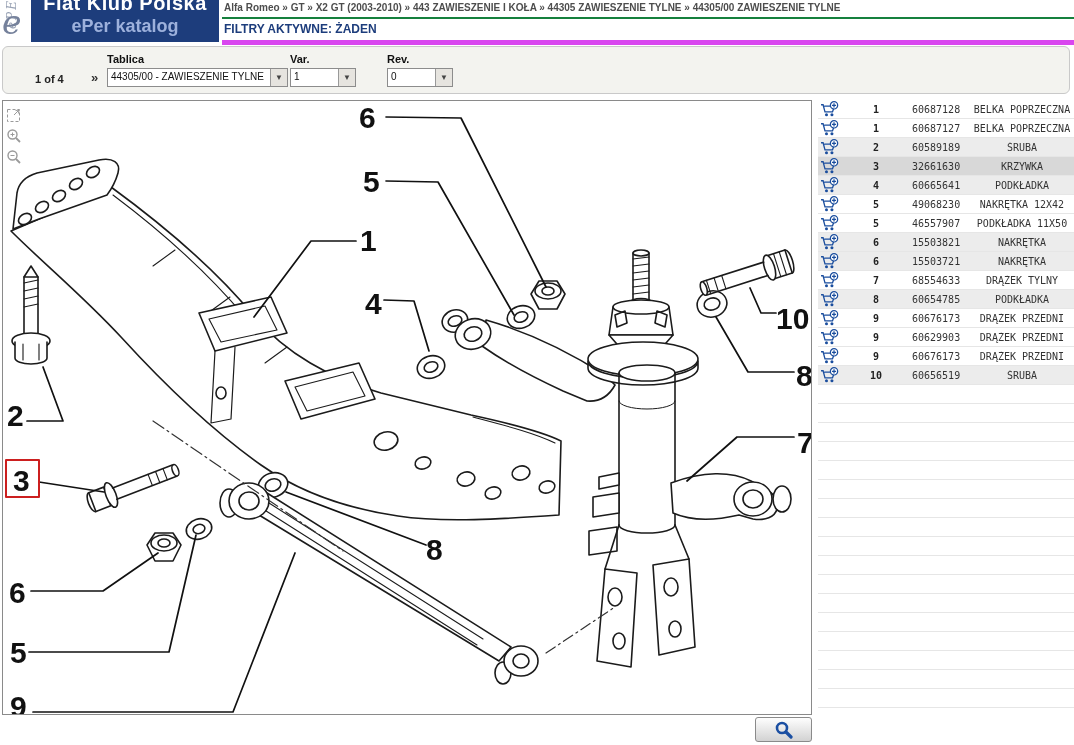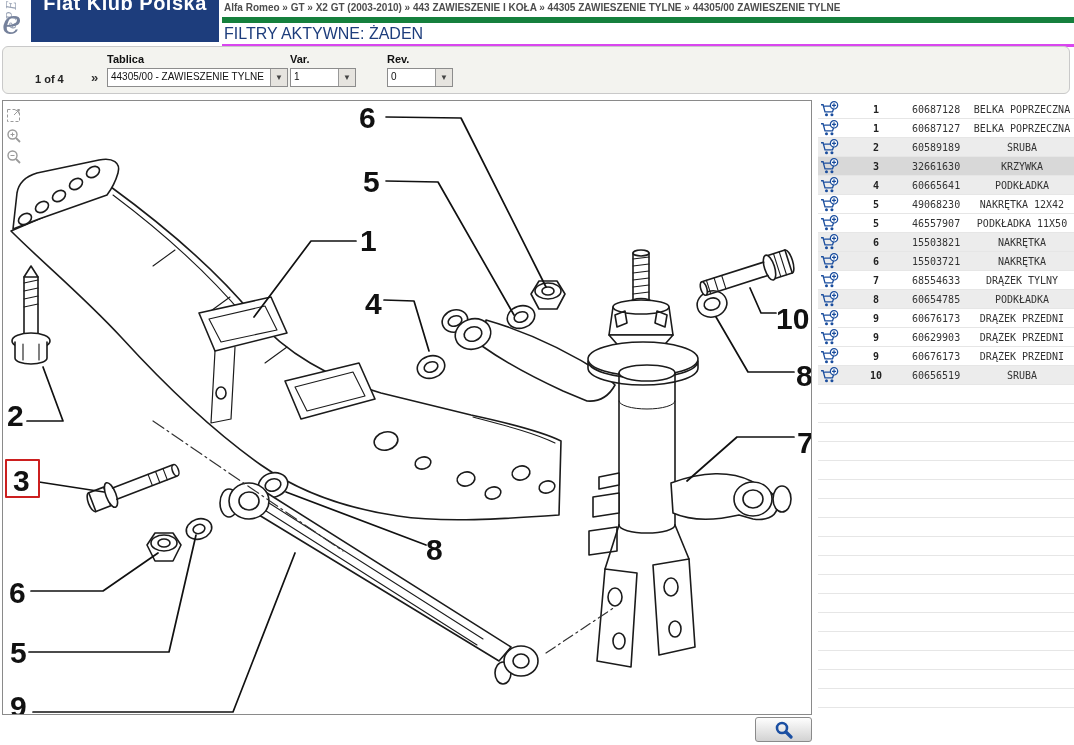--- a/index.html
+++ b/index.html
@@ -11,23 +11,23 @@
   .vstrip{position:absolute;left:0;top:0;width:30px;height:48px;}
   .vstrip .vtxt{position:absolute;left:5px;top:-12px;writing-mode:vertical-rl;transform:rotate(180deg);
     font-family:"DejaVu Serif",serif;font-style:italic;font-size:12px;letter-spacing:2px;color:#98a2b4;}
   .vstrip .bige{position:absolute;left:2px;top:6px;font-family:"DejaVu Serif",serif;font-style:italic;
     font-size:33px;color:#75819b;line-height:1;}
   .logobox{position:absolute;left:31px;top:-6px;width:188px;height:48px;background:#1d3d7c;text-align:center;}
   .logobox .l1{font-size:20px;font-weight:bold;color:#ffffff;letter-spacing:0.5px;margin-top:-2px;}
   .logobox .l2{font-size:18px;font-weight:bold;color:#9db1dc;margin-top:1px;}
   .crumbbar{position:absolute;left:222px;top:0;right:0;}
   .crumb{height:17px;line-height:15px;font-size:10px;font-weight:bold;color:#4d4d4d;
-    border-bottom:6px solid #15803d;white-space:nowrap;overflow:hidden;padding-left:2px;}
-  .filters{height:21px;line-height:21px;font-size:16px;font-weight:normal;color:#1d3d7c;
-    border-bottom:3px solid #d946ef;padding-left:2px;}
+    border-bottom:2px solid #15803d;white-space:nowrap;overflow:hidden;padding-left:2px;}
+  .filters{height:21px;line-height:21px;font-size:12px;font-weight:bold;color:#1d3d7c;
+    border-bottom:5px solid #d946ef;padding-left:2px;}
   
   .toolbar{position:absolute;left:2px;top:46px;width:1068px;height:48px;background:#f3f3ef;
     border:1px solid #c9c9c9;border-radius:6px;box-sizing:border-box;}
   .toolbar .pg{position:absolute;left:32px;top:26px;font-size:11px;color:#222;font-weight:bold;}
   .toolbar .chev{position:absolute;left:88px;top:23px;font-size:13px;font-weight:bold;color:#333;}
   .toolbar .lbl{position:absolute;top:6px;font-size:11px;font-weight:bold;color:#111;}
   .sel{position:absolute;top:21px;height:19px;background:#fff;border:1px solid #8c8c8c;
     display:flex;align-items:stretch;box-sizing:border-box;font-size:10px;color:#111;cursor:default;}
   .sel .txt{flex:1;padding:2px 1px 0 3px;white-space:nowrap;overflow:hidden;}
   .sel .btn{width:16px;background:#e6e4df;border-left:1px solid #999;display:flex;align-items:center;
@@ -57,20 +57,21 @@
 </style>
 </head>
 <body>
 
 <div class="vstrip">
   <div class="vtxt">ePER</div>
   <div class="bige">e</div>
 </div>
 <div class="logobox">
   <div class="l1">Fiat Klub Polska</div>
+  <div class="l2">ePer katalog</div>
 </div>
 <div class="crumbbar">
   <div class="crumb">Alfa Romeo » GT » X2 GT (2003-2010) » 443 ZAWIESZENIE I KOŁA » 44305 ZAWIESZENIE TYLNE » 44305/00 ZAWIESZENIE TYLNE</div>
   <div class="filters">FILTRY AKTYWNE: ŻADEN</div>
 </div>
 
 <div class="toolbar">
   <span class="pg">1 of 4</span>
   <span class="chev">»</span>
   <span class="lbl" style="left:104px">Tablica</span>

